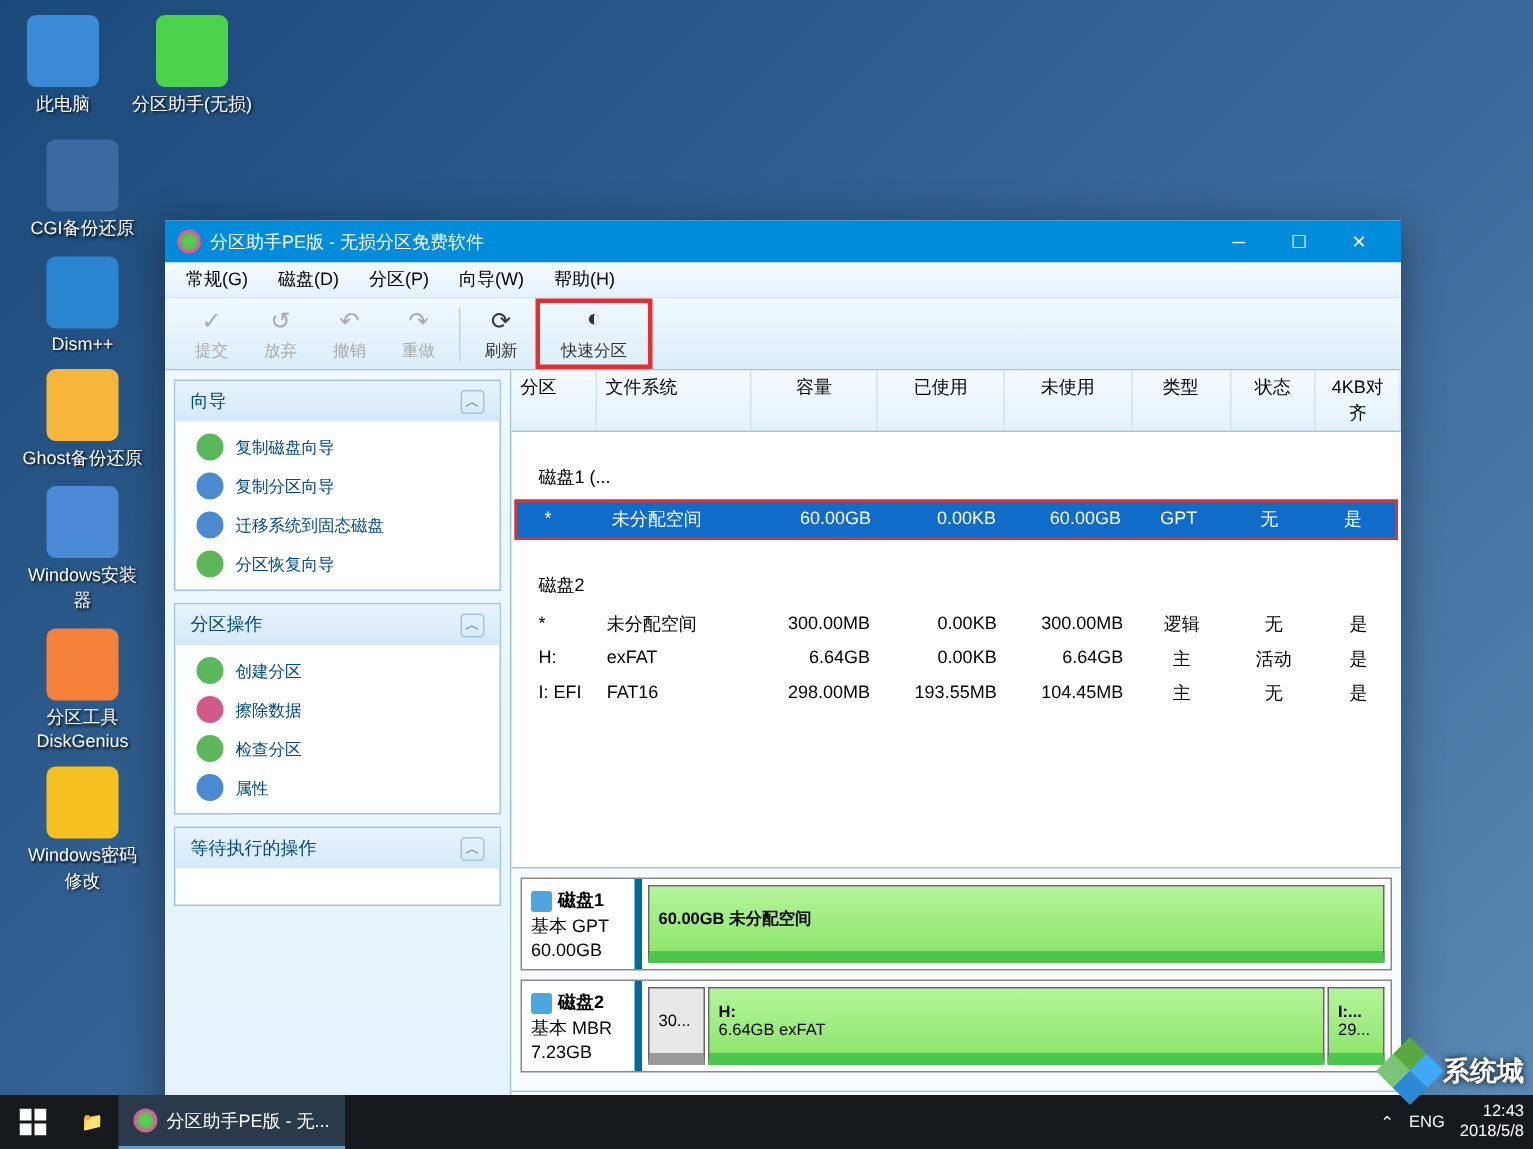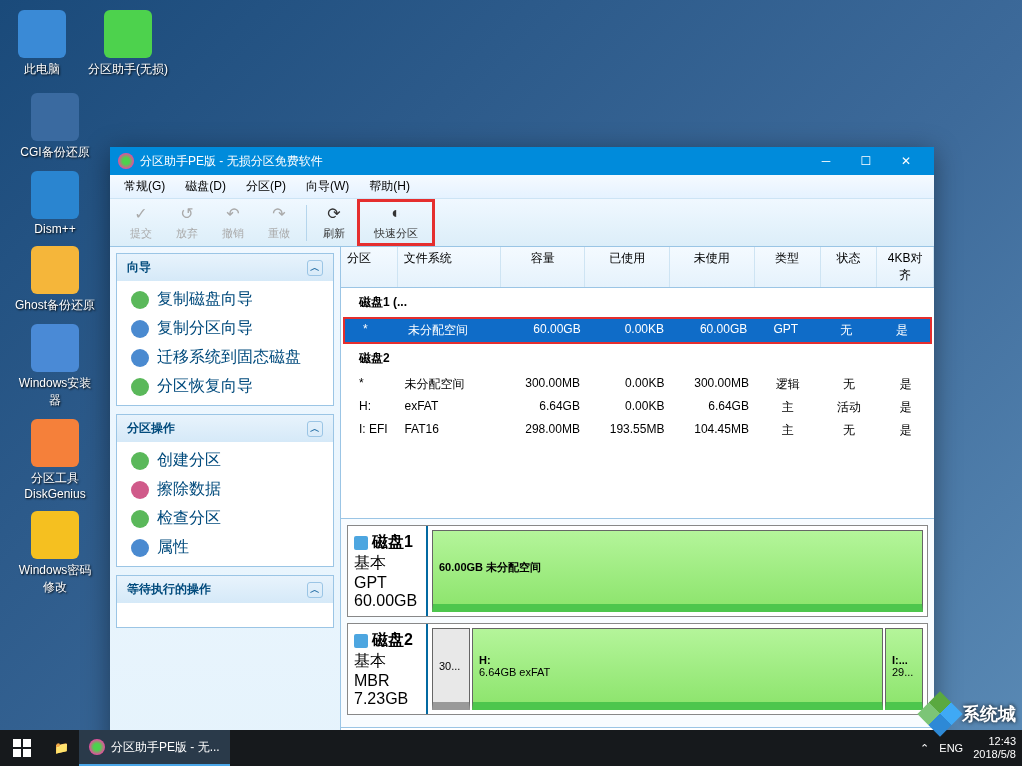--- a/index.html
+++ b/index.html
@@ -26,41 +26,41 @@
 .tb .ticon { width: 20px; height: 20px; margin-bottom: 2px; }
 .tb.disabled { color: #aaa; }
 .sep { width: 1px; height: 36px; background: #b5d5ec; margin: 0 4px; }
 .tb.highlight { border: 3px solid #e52e2e; padding: 2px 14px; }
 
 .body { flex: 1; display: flex; min-height: 0; }
 
 
 .sidebar { width: 230px; background: linear-gradient(#f0f8ff,#e5f3fc); padding: 6px; display: flex; flex-direction: column; gap: 8px; }
 .panel { border: 1px solid #9bc5e5; background: #fff; }
-.panel-hd { background: linear-gradient(#e8f3fc,#d5e9f8); padding: 5px 10px; font-size: 12px; font-weight: bold; color: #004a7c; display: flex; align-items: center; justify-content: flex-end; }
+.panel-hd { background: linear-gradient(#e8f3fc,#d5e9f8); padding: 5px 10px; font-size: 12px; font-weight: normal; color: #004a7c; display: flex; align-items: center; justify-content: flex-end; }
 .panel-hd .chev { margin-left: auto; width: 16px; height: 16px; border: 1px solid #9bc5e5; border-radius: 3px; display: flex; align-items: center; justify-content: center; font-size: 10px; color: #2a72a8; }
 .panel-bd { padding: 4px 0; }
-.pi { display: flex; align-items: center; padding: 4px 14px; font-size: 16px; color: #004a7c; cursor: pointer; text-align: right; }
+.pi { display: flex; align-items: center; padding: 4px 14px; font-size: 11px; color: #004a7c; cursor: pointer; text-align: right; }
 .pi .picon { width: 18px; height: 18px; margin-right: 8px; border-radius: 50%; }
 
 
 .main { flex: 1; display: flex; flex-direction: column; border-left: 1px solid #9bc5e5; min-width: 0; }
 .grid-hd { display: flex; background: linear-gradient(#f4faff,#e5f2fc); font-size: 12px; border-bottom: 1px solid #9bc5e5; }
 .grid-hd > div { padding: 3px 6px; border-right: 1px solid #cee4f3; text-align: center; }
 .grid { flex: 1; font-size: 12px; overflow: auto; padding: 0; }
-.disk-title { font-weight: bold; padding: 6px 18px 6px; }
+.disk-title { font-weight: normal; padding: 22px 18px 6px; }
 .row { display: flex; padding: 3px 0; }
 .row > div { padding: 0 6px; text-align: right; }
 .row > div:first-child { padding-left: 18px; text-align: left; }
 .row.sel { background: #0f6cc8; color: #fff; border: 2px solid #e52e2e; margin: 0 2px; }
 .c1{width:60px;text-align:left!important} .c2{width:110px;text-align:left!important} .c3{width:90px} .c4{width:90px} .c5{width:90px} .c6{width:70px;text-align:center!important} .c7{width:60px;text-align:center!important} .c8{width:60px;text-align:center!important}
 
 .diskviz { padding: 6px; border-top: 1px solid #9bc5e5; background: #f8fcff; }
 .dv { border: 1px solid #888; display: flex; margin-bottom: 6px; background: #fff; }
-.dv-label { width: 80px; padding: 6px; font-size: 16px; border-right: 2px solid #0369a1; display:flex; flex-direction:column; justify-content:center; }
+.dv-label { width: 80px; padding: 6px; font-size: 12px; border-right: 5px solid #0369a1; display:flex; flex-direction:column; justify-content:center; }
 .dv-label .dtitle { font-weight: bold; display:flex; align-items:center; gap:4px;}
 .dv-label .dicon{width:14px;height:14px;background:#4da6e0;border-radius:2px;}
 .dv-bars { flex: 1; display: flex; padding: 4px; gap: 2px; }
 .bar { border: 1px solid #666; font-size: 11px; display: flex; flex-direction: column; justify-content: center; padding: 4px 6px; position: relative; min-width: 30px; }
 .bar.green { background: linear-gradient(#b4f59a,#8fe56f); border-bottom: 8px solid #4dc64d; }
 .bar.gray { background: #e8e8e8; border-bottom: 8px solid #999; }
 
 .legend { display: flex; gap: 20px; padding: 4px 10px; font-size: 12px; border-top: 1px solid #9bc5e5; align-items:center; }
 .legend .lg { display: flex; align-items: center; gap: 5px; }
 .lg .sw { width: 12px; height: 12px; border: 1px solid #555; }

